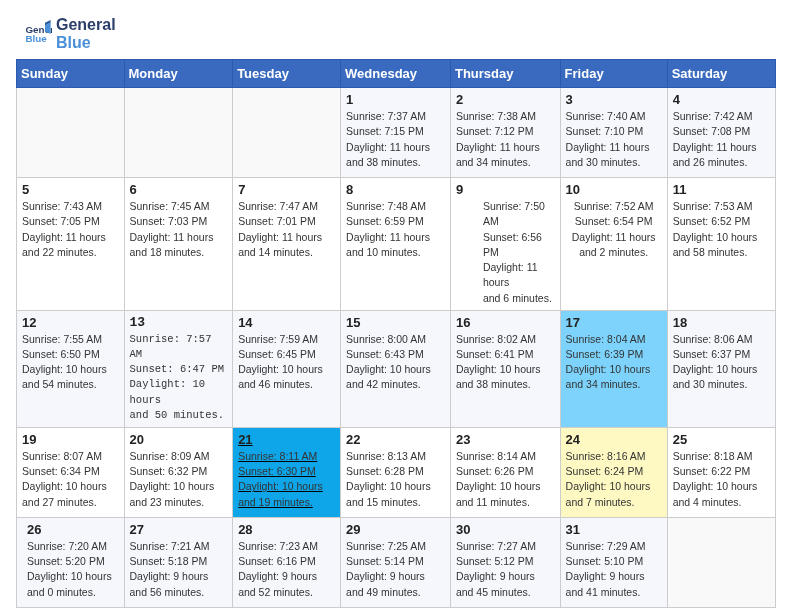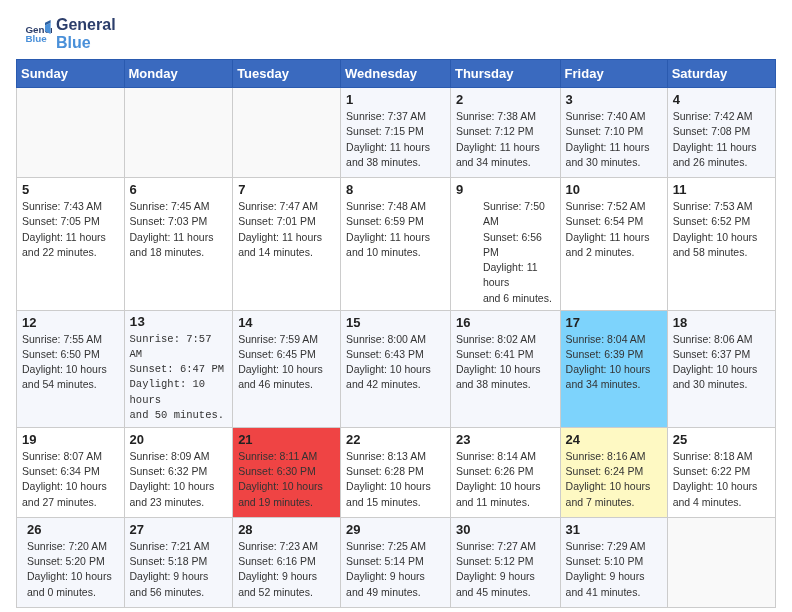--- a/index.html
+++ b/index.html
@@ -183,21 +183,21 @@
           </td>
           <td style="background: rgb(255, 255, 255);">
             <span class="day-num">9</span>
             <div class="day-info" style="white-space: pre-line; margin-left: 27px;">Sunrise: 7:50 AM
 Sunset: 6:56 PM
 Daylight: 11 hours
 and 6 minutes.</div>
           </td>
           <td style="background: rgb(255, 255, 255);">
             <span class="day-num">10</span>
-            <div class="day-info" style="white-space: pre-line;">Sunrise: 7:52 AM
+            <div class="day-info" style="white-space: pre-line; text-align: center;">Sunrise: 7:52 AM
 Sunset: 6:54 PM
 Daylight: 11 hours
 and 2 minutes.</div>
           </td>
           <td style="background: rgb(255, 255, 255);">
             <span class="day-num">11</span>
             <div class="day-info" style="white-space: pre-line;">Sunrise: 7:53 AM
 Sunset: 6:52 PM
 Daylight: 10 hours
 and 58 minutes.</div>
@@ -262,21 +262,21 @@
 Daylight: 10 hours
 and 27 minutes.</div>
           </td>
           <td style="background: rgb(255, 255, 255);">
             <span class="day-num">20</span>
             <div class="day-info" style="white-space: pre-line;">Sunrise: 8:09 AM
 Sunset: 6:32 PM
 Daylight: 10 hours
 and 23 minutes.</div>
           </td>
-          <td style="background: #ef4444;">
+          <td style="background: #0ea5e9; text-decoration: underline;">
             <span class="day-num">21</span>
             <div class="day-info" style="white-space: pre-line;">Sunrise: 8:11 AM
 Sunset: 6:30 PM
 Daylight: 10 hours
 and 19 minutes.</div>
           </td>
           <td style="background: rgb(255, 255, 255);">
             <span class="day-num">22</span>
             <div class="day-info" style="white-space: pre-line;">Sunrise: 8:13 AM
 Sunset: 6:28 PM

